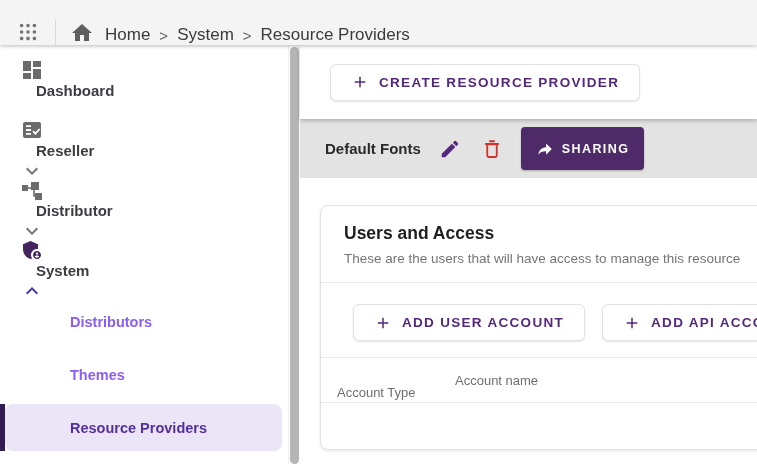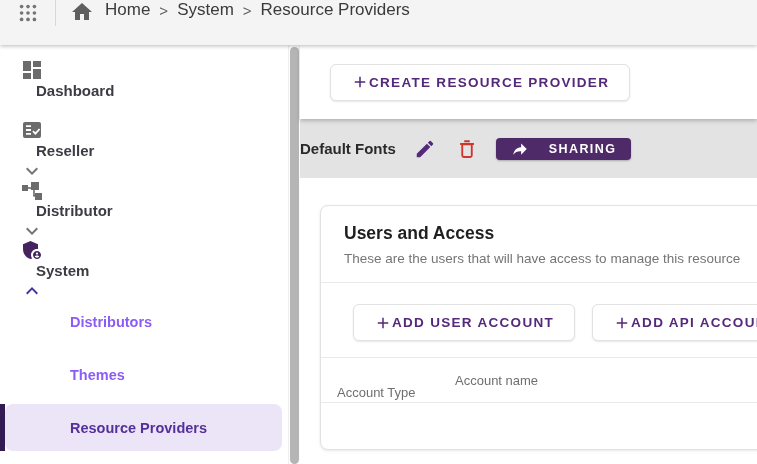--- a/index.html
+++ b/index.html
@@ -1,21 +1,21 @@
 <!DOCTYPE html>
 <html><head>
 <meta charset="utf-8">
 <style>
   * { margin:0; padding:0; box-sizing:border-box; }
   html,body { font-family:"Liberation Sans", sans-serif; }
   .app { position:relative; width:757px; height:464px; background:#fff; overflow:hidden; }
 
   
   .topbar { position:relative; z-index:30; height:45px; background:#f4f4f4;
-    display:flex; align-items:flex-start; padding-left:15px;
+    display:flex; align-items:flex-end; padding-left:15px;
     box-shadow:0 1px 4px rgba(0,0,0,.28); }
   .appsbtn { width:26px; height:26px; border:none; background:transparent; color:#757575;
     display:flex; align-items:center; justify-content:center; cursor:pointer; }
   .topbar-divider { width:1px; height:26px; background:#d8d8d8; margin:0 14px; }
   .homebtn { width:24px; height:24px; border:none; background:transparent; color:#5f5f5f;
     display:flex; align-items:center; justify-content:center; cursor:pointer; margin-right:11px; }
   .breadcrumb { display:flex; align-items:center; gap:9px; font-size:17px; color:#3b3b3b; }
   .breadcrumb .crumb { cursor:pointer; }
   .breadcrumb .sep { color:#5e5e5e; font-size:15px; padding-top:1px; }
 
@@ -41,35 +41,35 @@
   
   .scroll-track { width:12px; flex:none; position:relative; background:#fdfdfd;
     border-left:1px solid #efefef; }
   .scroll-thumb { position:absolute; left:1px; top:2px; bottom:0; width:9px;
     background:#b5b5b5; border-radius:5px; cursor:pointer; }
 
   
   .main { flex:1; position:relative; background:#fff; min-width:0; }
   .action-strip { height:74px; display:flex; align-items:center; padding-left:30px;
     background:#fff; position:relative; z-index:20; box-shadow:0 2px 4px rgba(0,0,0,.22); }
-  .btn-outline { display:inline-flex; align-items:center; height:37px;
+  .btn-outline { display:inline-flex; align-items:center; gap:10px; height:37px;
     background:#fff; border:1px solid #e2e2e2; border-radius:6px; padding:0 20px;
     box-shadow:0 1px 2px rgba(0,0,0,.10); color:#54287a; font-size:13.5px; font-weight:700;
     letter-spacing:1.3px; cursor:pointer; white-space:nowrap;
     font-family:"Liberation Sans", sans-serif; }
   .plus-icon { width:18px; height:18px; flex:none; }
 
   .graybar { height:59px; background:#e3e3e3; display:flex; align-items:center;
-    position:relative; z-index:10; }
+    padding-left:25px; position:relative; z-index:10; }
   .graybar-title { font-size:15px; font-weight:700; color:#2a2a2a; }
   .icon-btn { border:none; background:transparent; width:26px; height:26px; cursor:pointer;
     display:flex; align-items:center; justify-content:center; padding:0; }
   .icon-btn.edit { color:#54287a; margin-left:16px; }
   .icon-btn.delete { color:#d0342c; margin-left:16px; }
-  .btn-sharing { display:inline-flex; align-items:center; gap:20px; height:22px;
+  .btn-sharing { display:inline-flex; align-items:center; gap:8px; height:43px;
     margin-left:16px; background:#4e2a68; border:none; border-radius:4px; padding:0 15px;
     color:#fff; font-size:12.5px; font-weight:700; letter-spacing:1.4px; cursor:pointer;
     box-shadow:0 1px 2px rgba(0,0,0,.25); font-family:"Liberation Sans", sans-serif; }
 
   .card { margin:27px 0 0 20px; width:470px; height:245px; background:#fff;
     border:1px solid #e2e2e2; border-radius:8px; box-shadow:0 1px 3px rgba(0,0,0,.10);
     overflow:hidden; }
   .card-title { margin:17px 0 0 23px; font-size:17.5px; font-weight:700; color:#1f1f1f; }
   .card-subtitle { margin:7px 0 0 23px; font-size:13.5px; color:#757575; white-space:nowrap; }
   .card hr { border:none; border-top:1px solid #eaeaea; margin:16px 0 0 0; }

